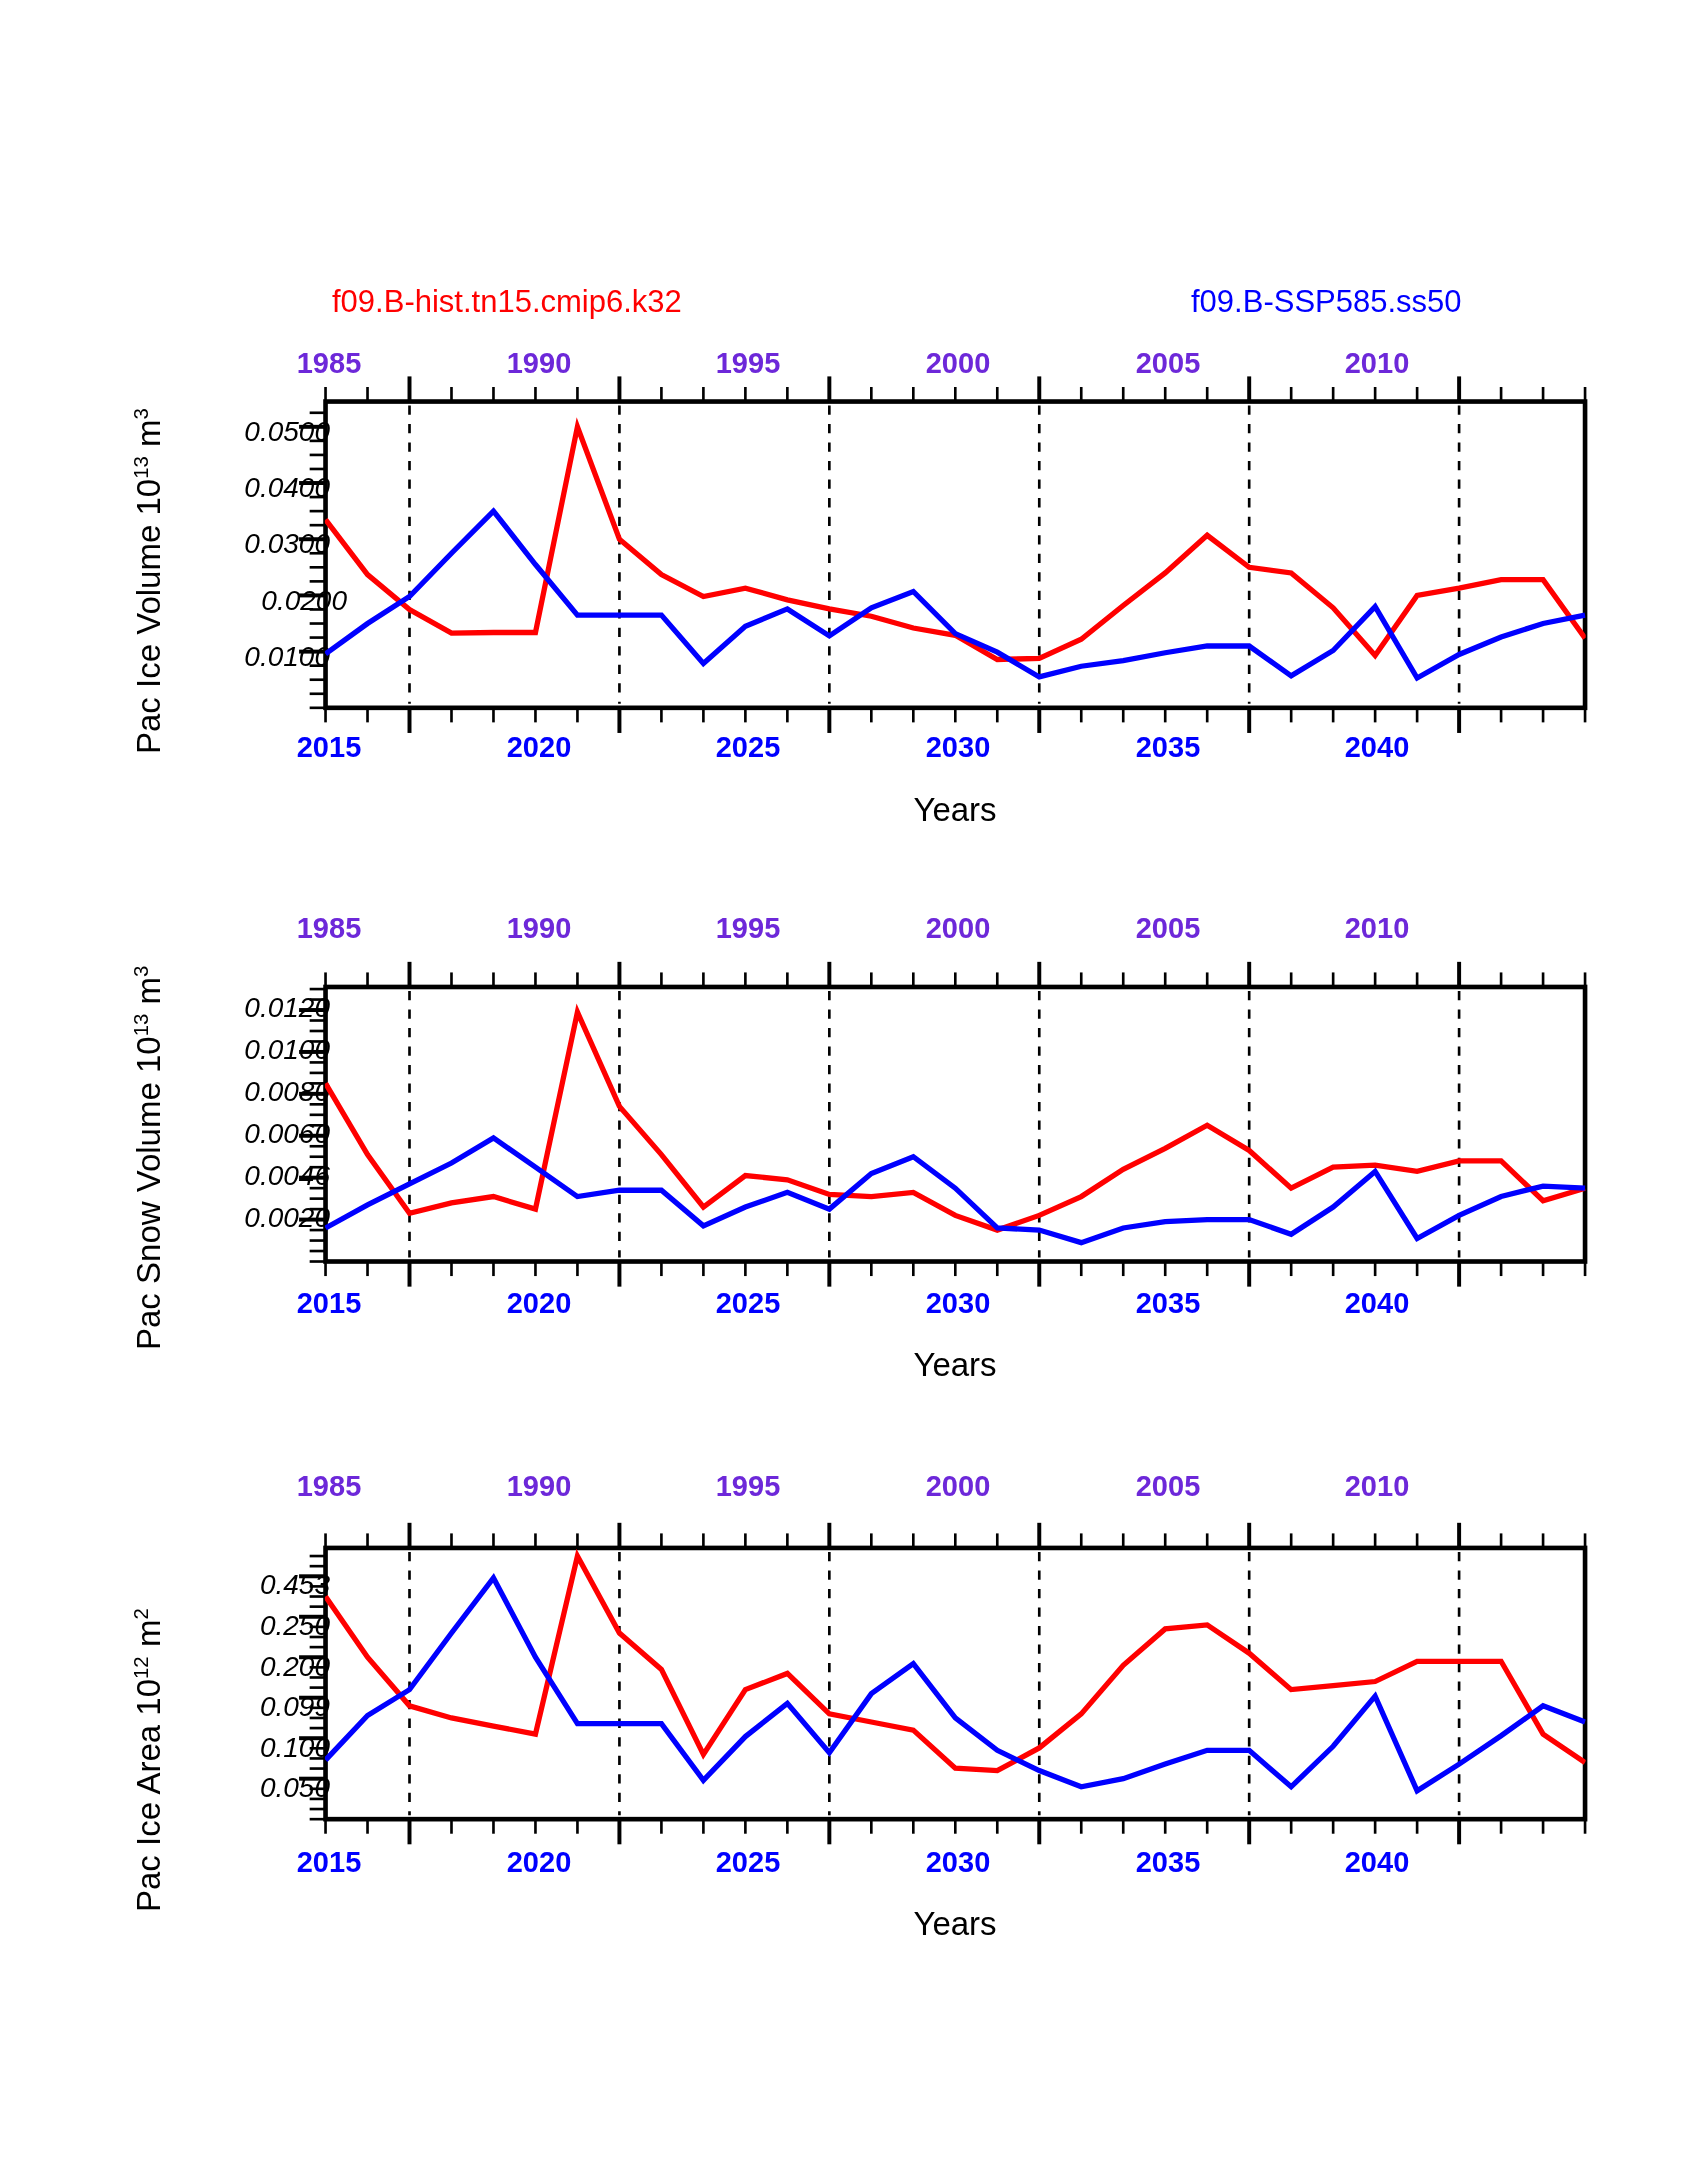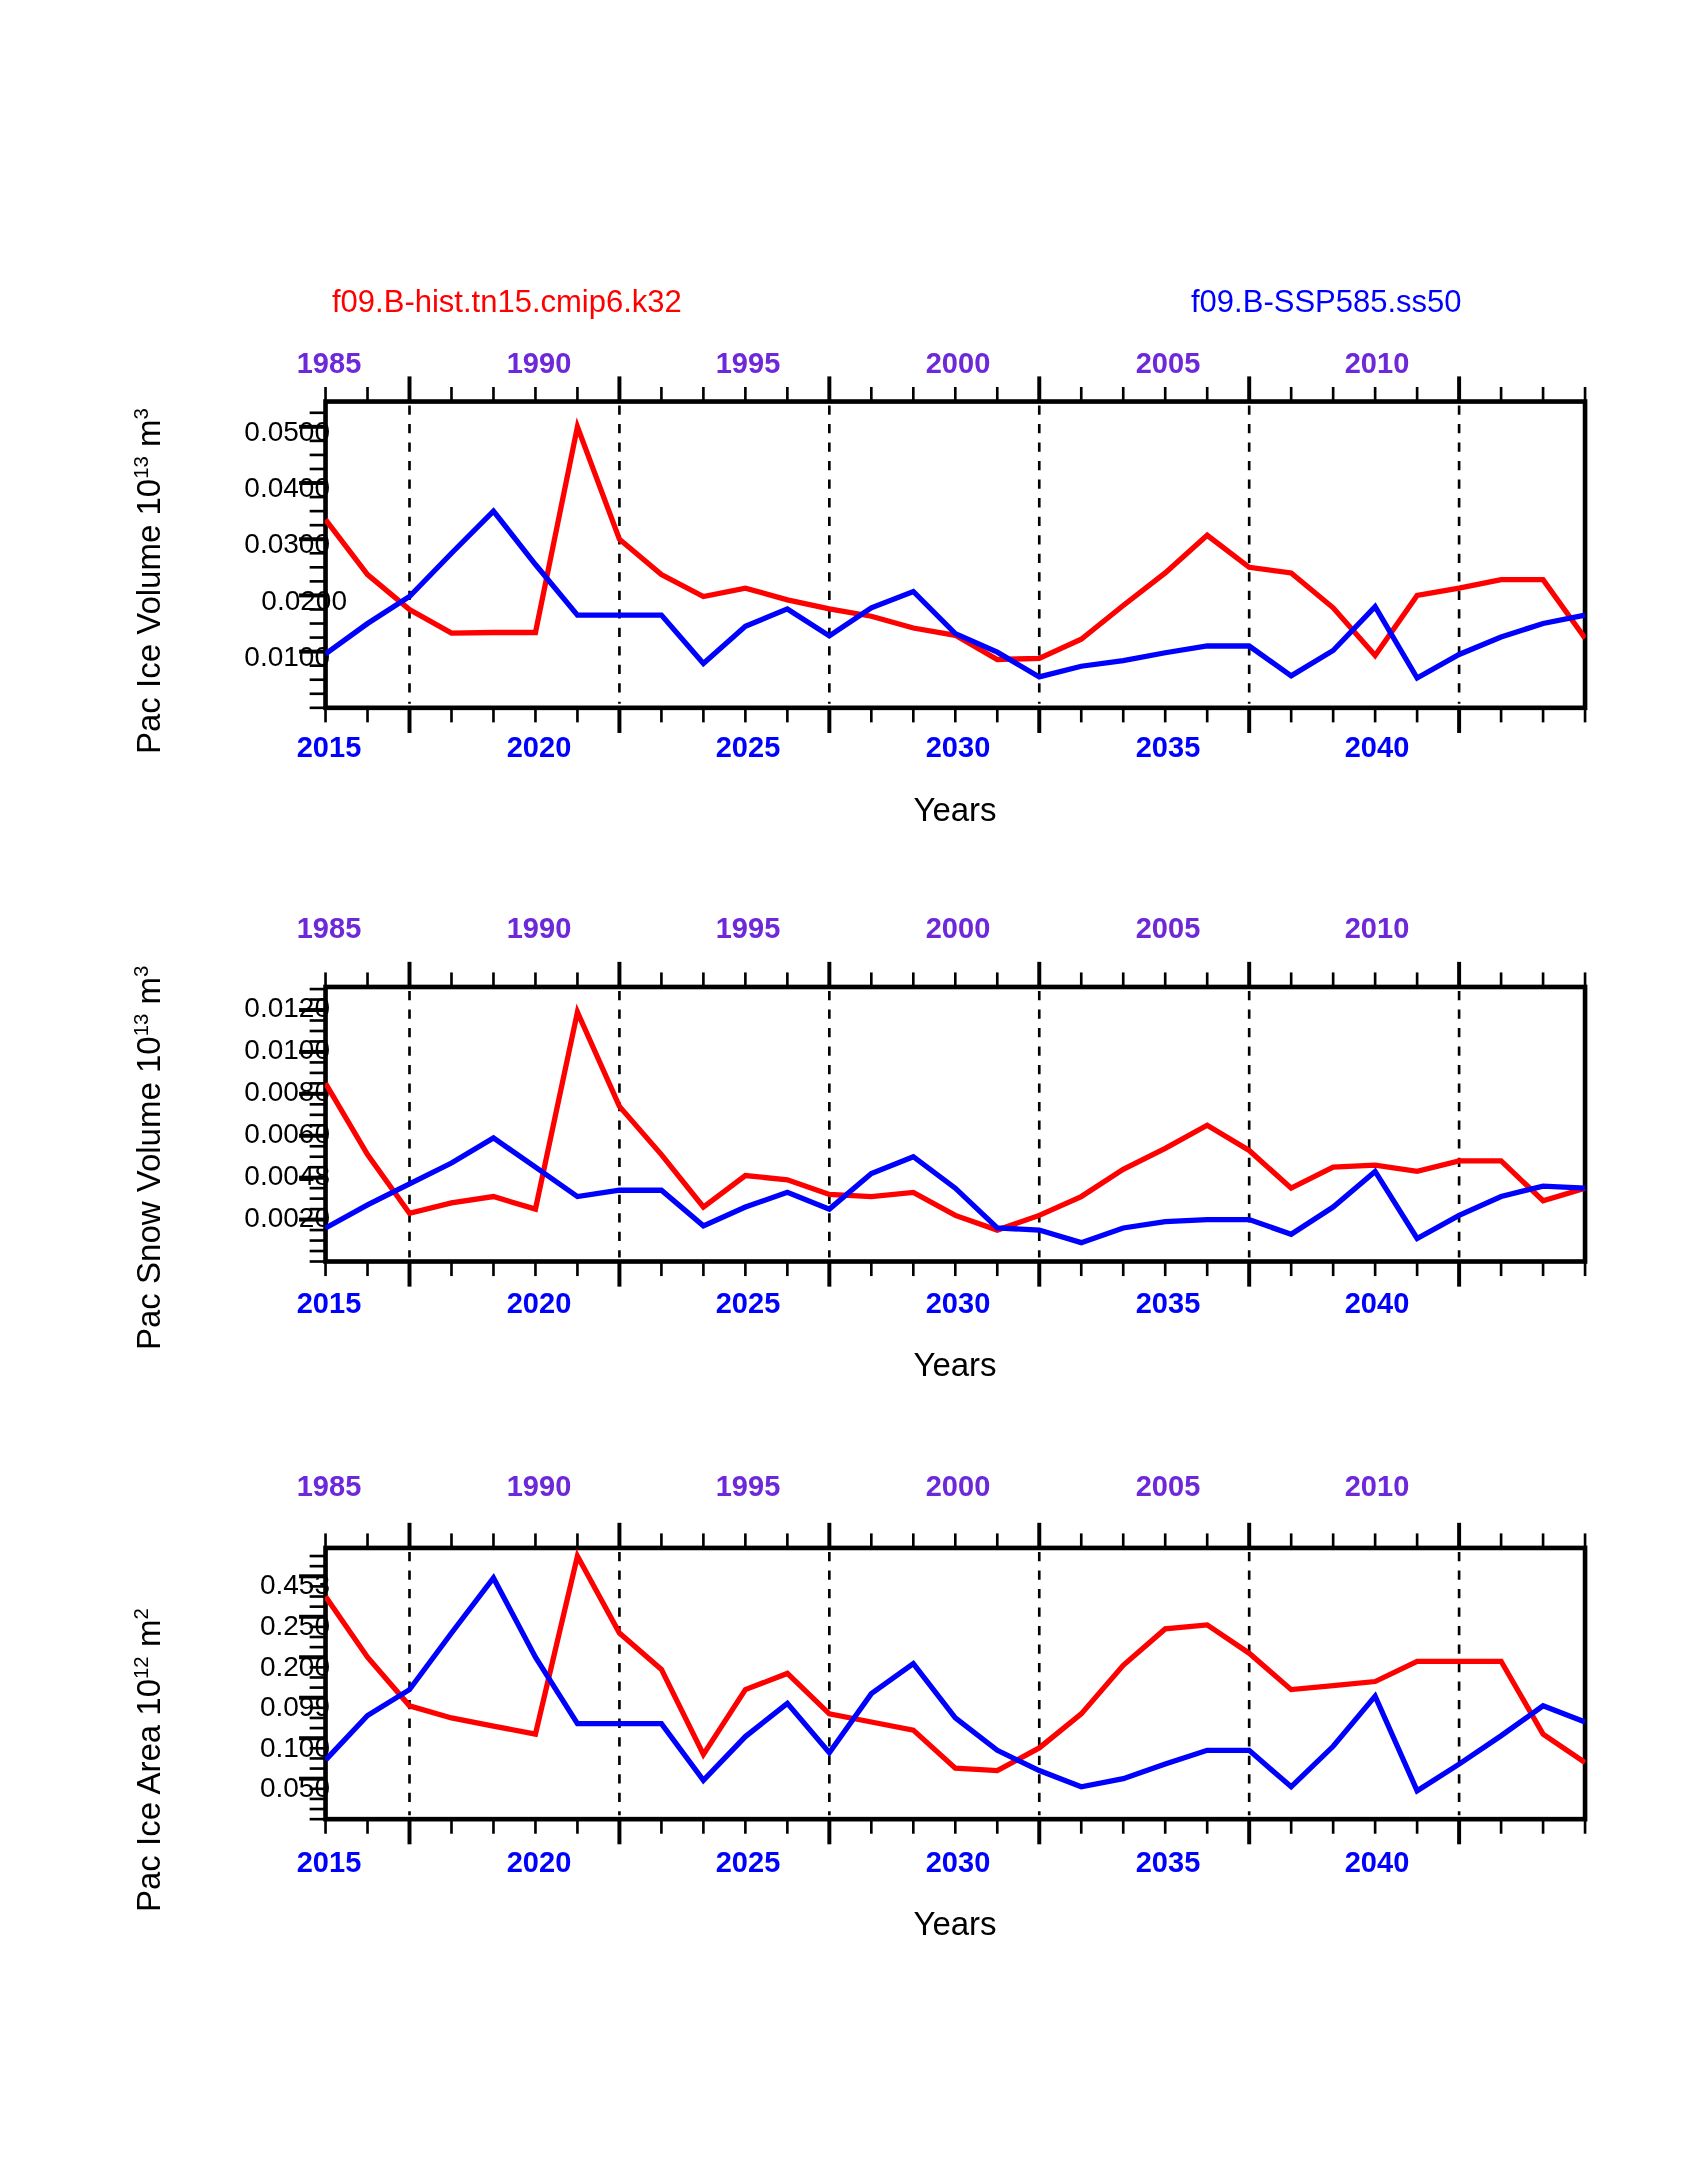--- a/index.html
+++ b/index.html
@@ -12,21 +12,21 @@
   }
 
   .panel{position:absolute;left:0;width:1687px;}
 
   .legend-red{position:absolute;font-size:31px;font-weight:400;color:#ff0000;white-space:nowrap;}
   .legend-blue{position:absolute;font-size:31px;font-weight:400;color:#0000ff;white-space:nowrap;}
 
   .toplab{position:absolute;font-size:29px;font-weight:bold;color:#6d28d9;white-space:nowrap;text-align:center;transform:translateX(-50%);}
   .botlab{position:absolute;font-size:29px;font-weight:bold;color:#0000ff;white-space:nowrap;text-align:center;transform:translateX(-50%);}
 
-  .ylab{position:absolute;font-size:28px;color:#000;white-space:nowrap;text-align:right;transform:translateY(-50%);}
+  .ylab{position:absolute;font-size:28px;color:#000;white-space:nowrap;text-align:right;transform:translateY(-50%);font-style:italic;}
 
   .axis-title{position:absolute;font-size:33px;color:#000;white-space:nowrap;text-align:center;transform:translateX(-50%);}
 
   .ytitle{position:absolute;font-size:33px;color:#000;white-space:nowrap;
           transform-origin:0 0;transform:rotate(-90deg);}
   .ytitle sup{font-size:0.62em;vertical-align:super;}
 
   svg{position:absolute;left:0;top:0;overflow:visible;}
   .frame{fill:none;stroke:#000;stroke-width:7;}
   .tick{stroke:#000;stroke-width:6;}
@@ -81,21 +81,21 @@
     <div class="toplab" style="left:539px;top:912px;">1990</div>
     <div class="toplab" style="left:748px;top:912px;">1995</div>
     <div class="toplab" style="left:958px;top:912px;">2000</div>
     <div class="toplab" style="left:1168px;top:912px;">2005</div>
     <div class="toplab" style="left:1377px;top:912px;">2010</div>
 
     <div class="ylab" style="left:165px;top:1008px;width:165px;">0.0120</div>
     <div class="ylab" style="left:165px;top:1050px;width:165px;">0.0100</div>
     <div class="ylab" style="left:165px;top:1092px;width:165px;">0.0080</div>
     <div class="ylab" style="left:165px;top:1134px;width:165px;">0.0060</div>
-    <div class="ylab" style="left:165px;top:1176px;width:165px;">0.0048</div>
+    <div class="ylab" style="left:165px;top:1176px;width:165px;">0.0046</div>
     <div class="ylab" style="left:165px;top:1218px;width:165px;">0.0020</div>
 
     <div class="botlab" style="left:329px;top:1287px;">2015</div>
     <div class="botlab" style="left:539px;top:1287px;">2020</div>
     <div class="botlab" style="left:748px;top:1287px;">2025</div>
     <div class="botlab" style="left:958px;top:1287px;">2030</div>
     <div class="botlab" style="left:1168px;top:1287px;">2035</div>
     <div class="botlab" style="left:1377px;top:1287px;">2040</div>
 
     <div class="axis-title" style="left:955px;top:1346px;">Years</div>

